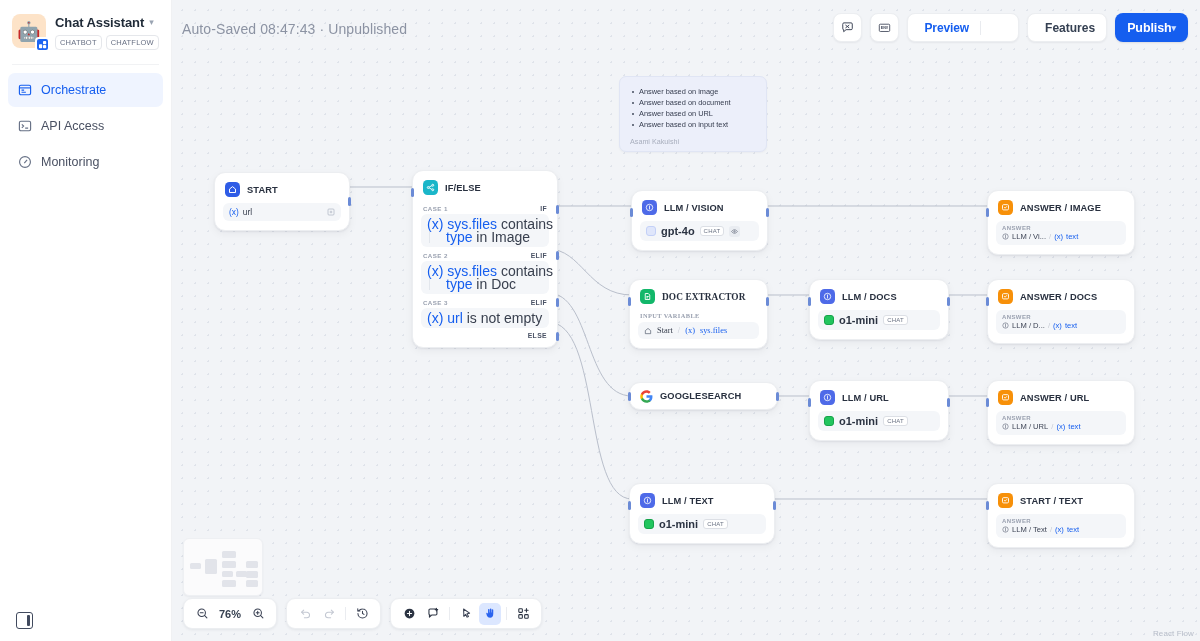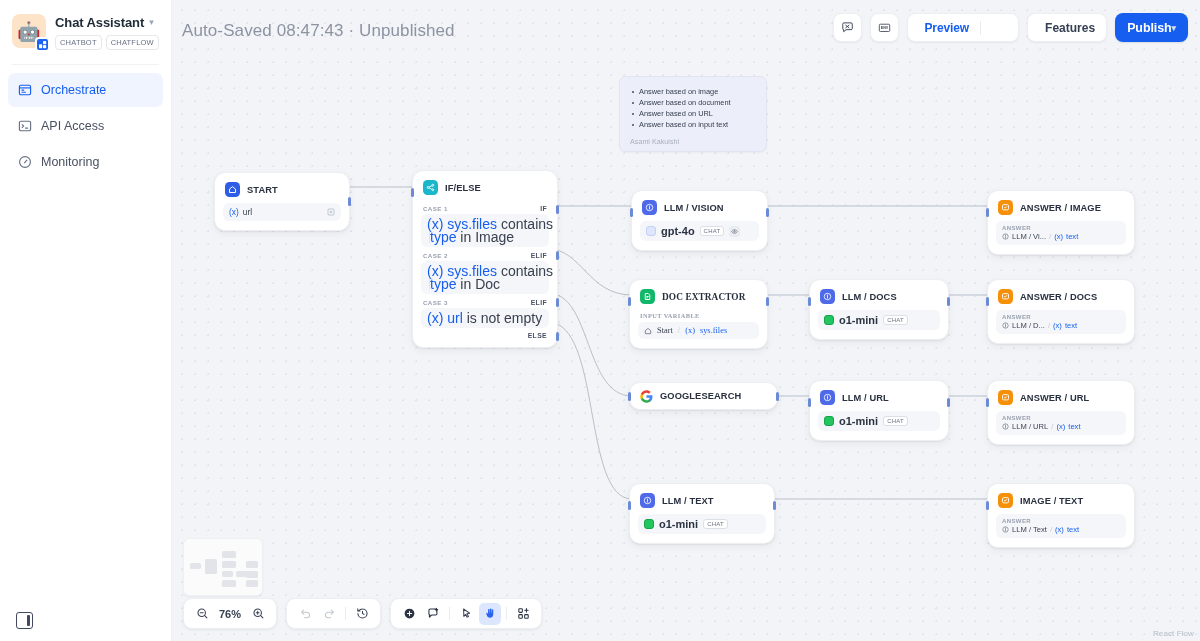--- a/index.html
+++ b/index.html
@@ -68,21 +68,21 @@
   .canvas {
     position: relative; flex: 1; height: 641px;
     background-color: #f2f4f7;
     background-image: radial-gradient(#dfe3ea 1px, transparent 1px);
     background-size: 13px 13px;
     background-position: 4px 4px;
     overflow: hidden;
   }
   .autosave {
     position: absolute; left: 10px; top: 21px;
-    font-size: 17px; color: #8c93a3; letter-spacing: 0.1px;
+    font-size: 14px; color: #8c93a3; letter-spacing: 0.1px;
   }
   
   .top-tools {
     position: absolute; right: 12px; top: 13px;
     display: flex; align-items: center; gap: 8px;
   }
   .tbtn {
     height: 29px; min-width: 29px; border-radius: 8px; background: #fff;
     border: 0.5px solid #eceef1; box-shadow: 0 1px 2px rgba(16,24,40,.06);
     display: flex; align-items: center; justify-content: center;
@@ -176,21 +176,21 @@
   .ifelse { width: 146px; }
   .case-row {
     display: flex; justify-content: space-between; align-items: center;
     padding: 3px 10px 2px 10px; position: relative;
   }
   .case-lbl { font-size: 6.2px; font-weight: 600; color: #9aa1b0; letter-spacing: 0.4px; }
   .case-kw { font-size: 6.8px; font-weight: 700; color: #4a5265; letter-spacing: 0.4px; }
   .cond-box { margin: 0 8px 2px 8px; background: #f4f6f9; border-radius: 6px; padding: 4px 6px; }
   .cond-line { font-size: 14px; color: #39404f; line-height: 12px; white-space: nowrap; }
   .cond-line .v { color: #155eef; font-weight: 500; }
-  .cond-line.indent { padding-left: 0; border-left: 1.5px solid #e2e6ec; margin-left: 2px; margin-top: 1px;}
+  .cond-line.indent { padding-left: 16px; border-left: 1.5px solid #e2e6ec; margin-left: 2px; margin-top: 1px;}
   .cond-line .k { color: #155eef; }
   .handle-abs { position: absolute; width: 3px; height: 9px; border-radius: 1.5px; background: #6b8bd6; }
 
   
   .ans-box { background: #f4f6f9; border-radius: 6px; padding: 4px 6px; }
   .ans-cap { font-size: 6px; font-weight: 700; color: #9aa1b0; letter-spacing: 0.4px; }
   .ans-val { display: flex; align-items: center; gap: 3px; font-size: 7.6px; color: #3c4354; margin-top: 1px; white-space: nowrap;}
   .ans-val .blue { color: #155eef; font-weight: 500; }
   .ans-val .sl { color: #c3c8d2; }
 
@@ -685,21 +685,21 @@
     </div>
 
     <div class="node" style="left:815px; top:483px; width:148px;">
       <div class="node-head">
         <span class="node-ico" style="background:#f79009;">
           <svg viewBox="0 0 12 12" fill="none" stroke="#fff" stroke-width="1.2" stroke-linejoin="round">
               <rect x="2" y="2.2" width="8" height="7" rx="1.5"></rect>
               <path d="M4.2 5.6l1.3 1.3 2.3-2.5"></path>
             </svg>
         </span>
-        <span class="node-title">IMAGE / TEXT</span>
+        <span class="node-title">START / TEXT</span>
       </div>
       <div class="node-body">
         <div class="ans-box">
           <div class="ans-cap">ANSWER</div>
           <div class="ans-val">
             <svg viewBox="0 0 12 12" fill="none" stroke="#5c6475" stroke-width="1" style="width:7px;height:7px;">
                 <circle cx="6" cy="6" r="4.6"></circle>
                 <path d="M6 2.8v6.4"></path>
               </svg>
             <span>LLM / Text</span>

